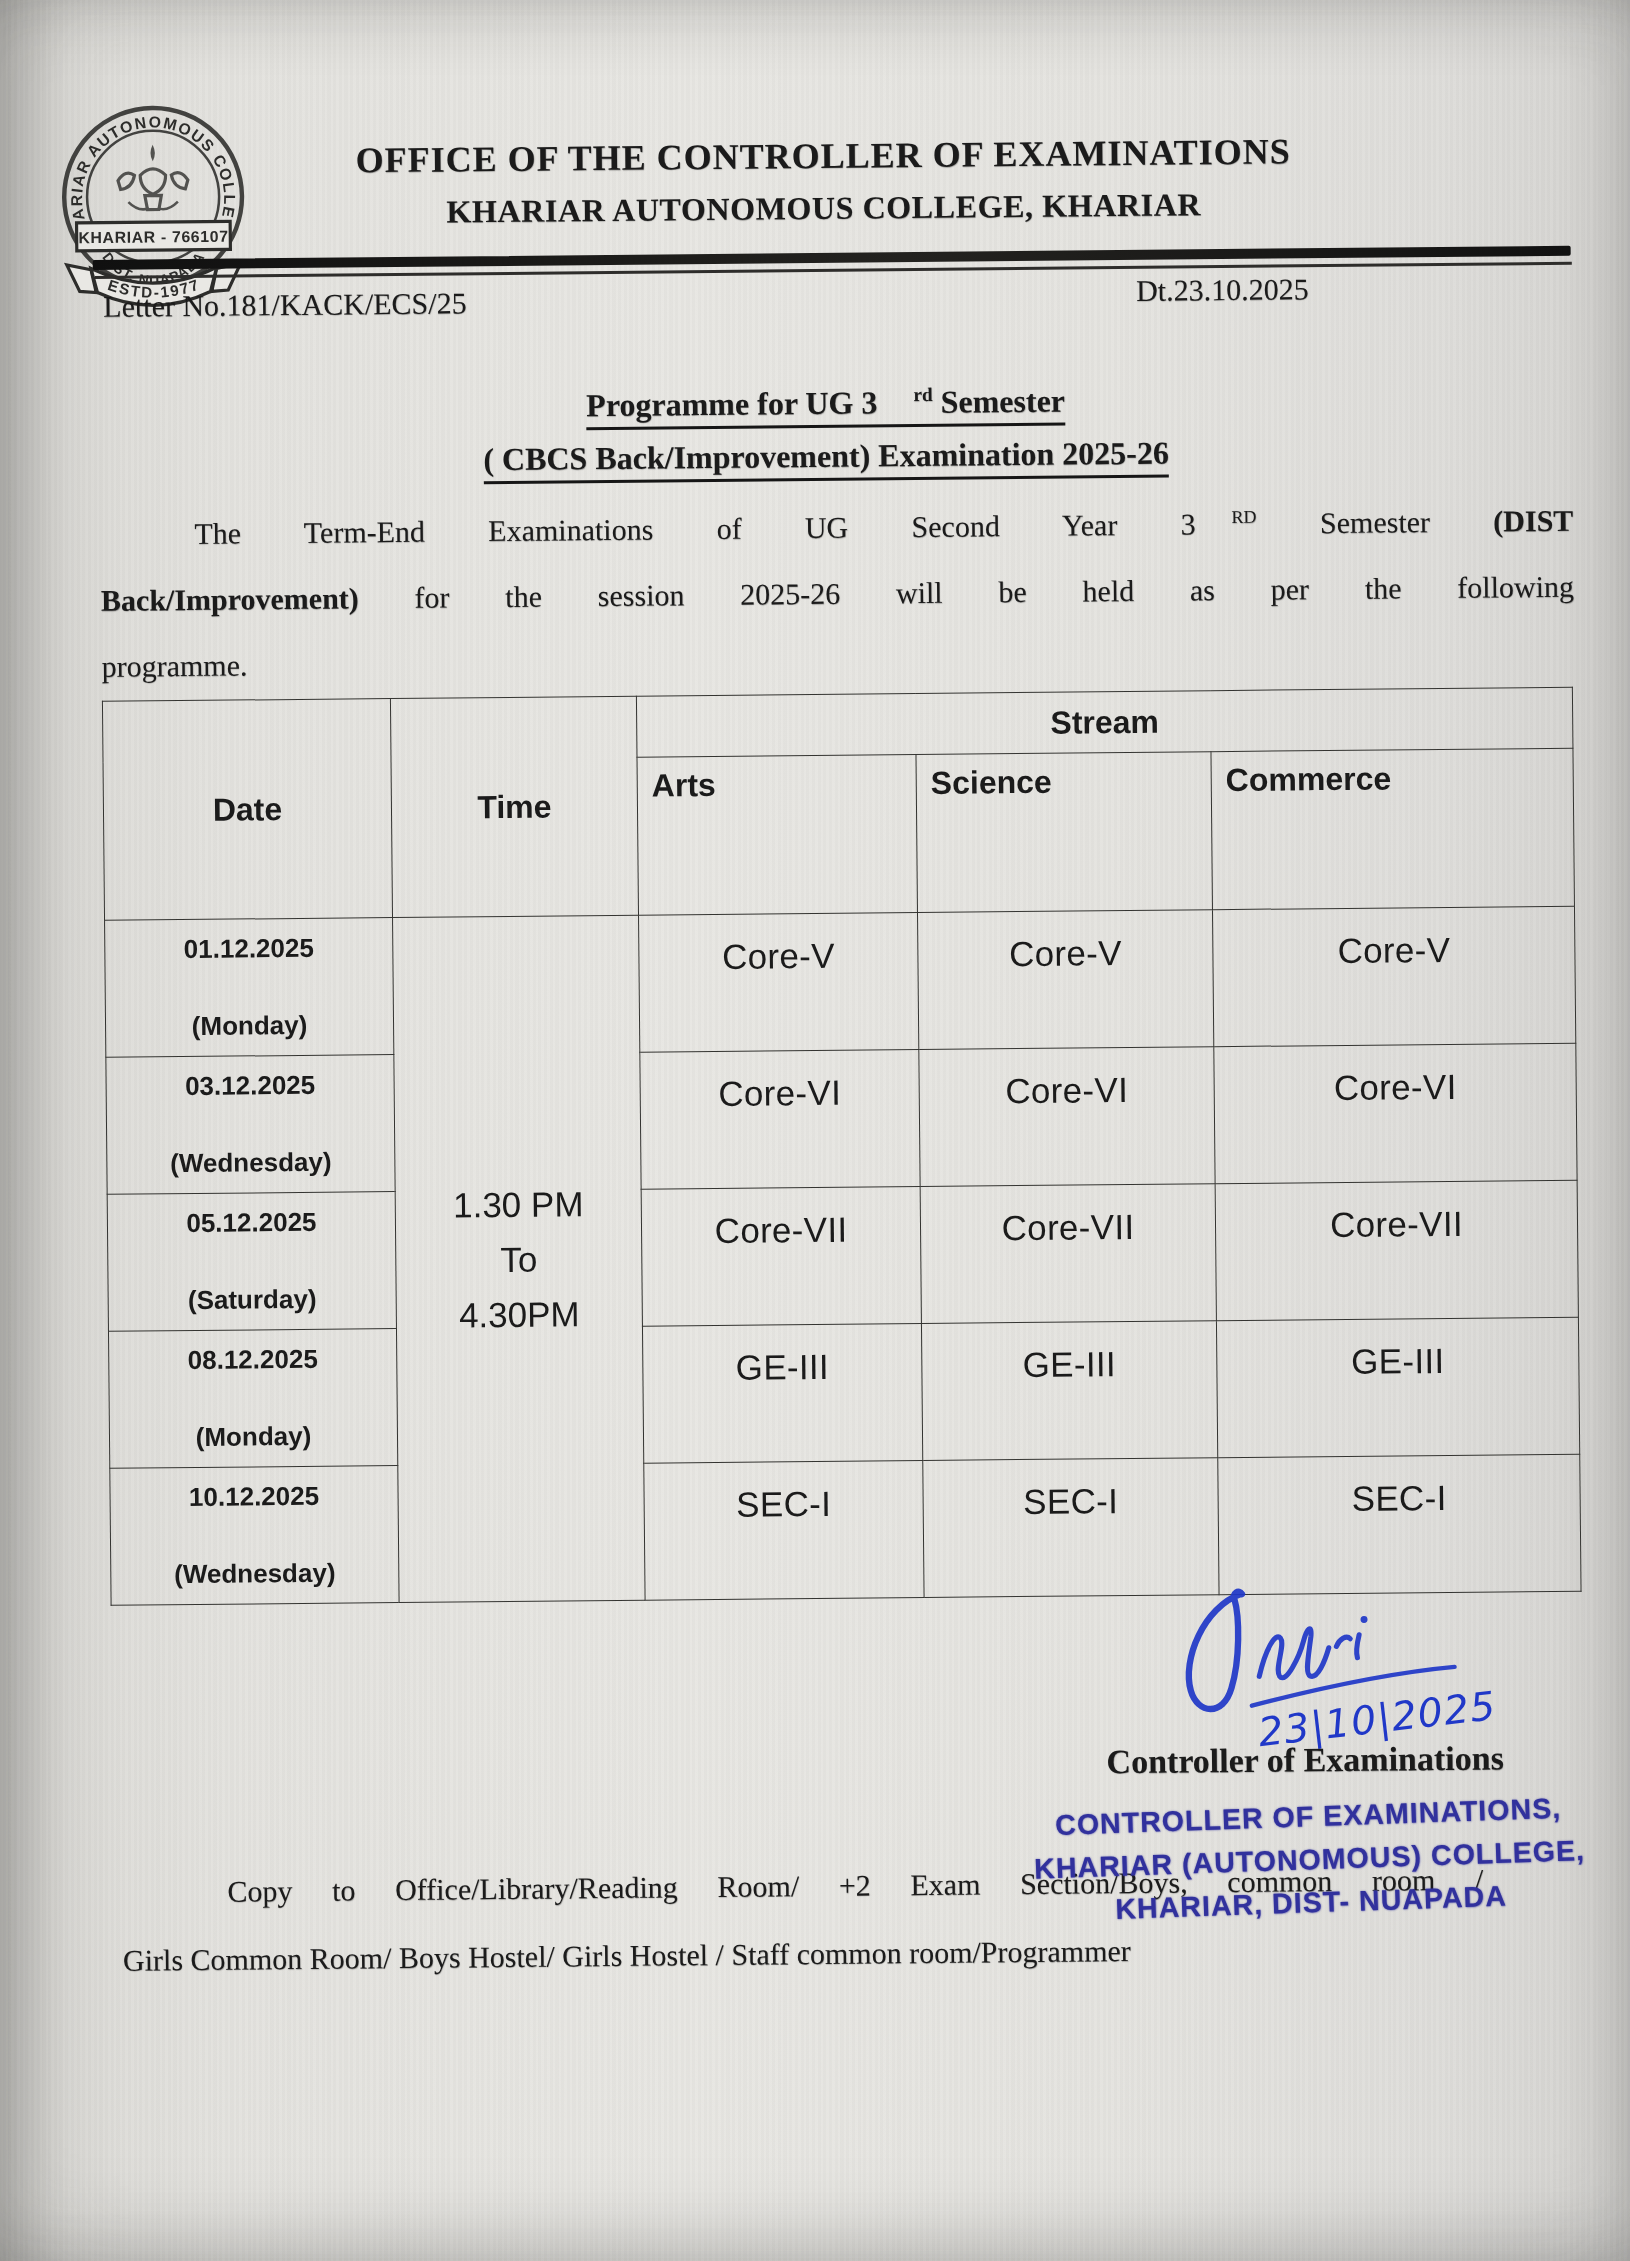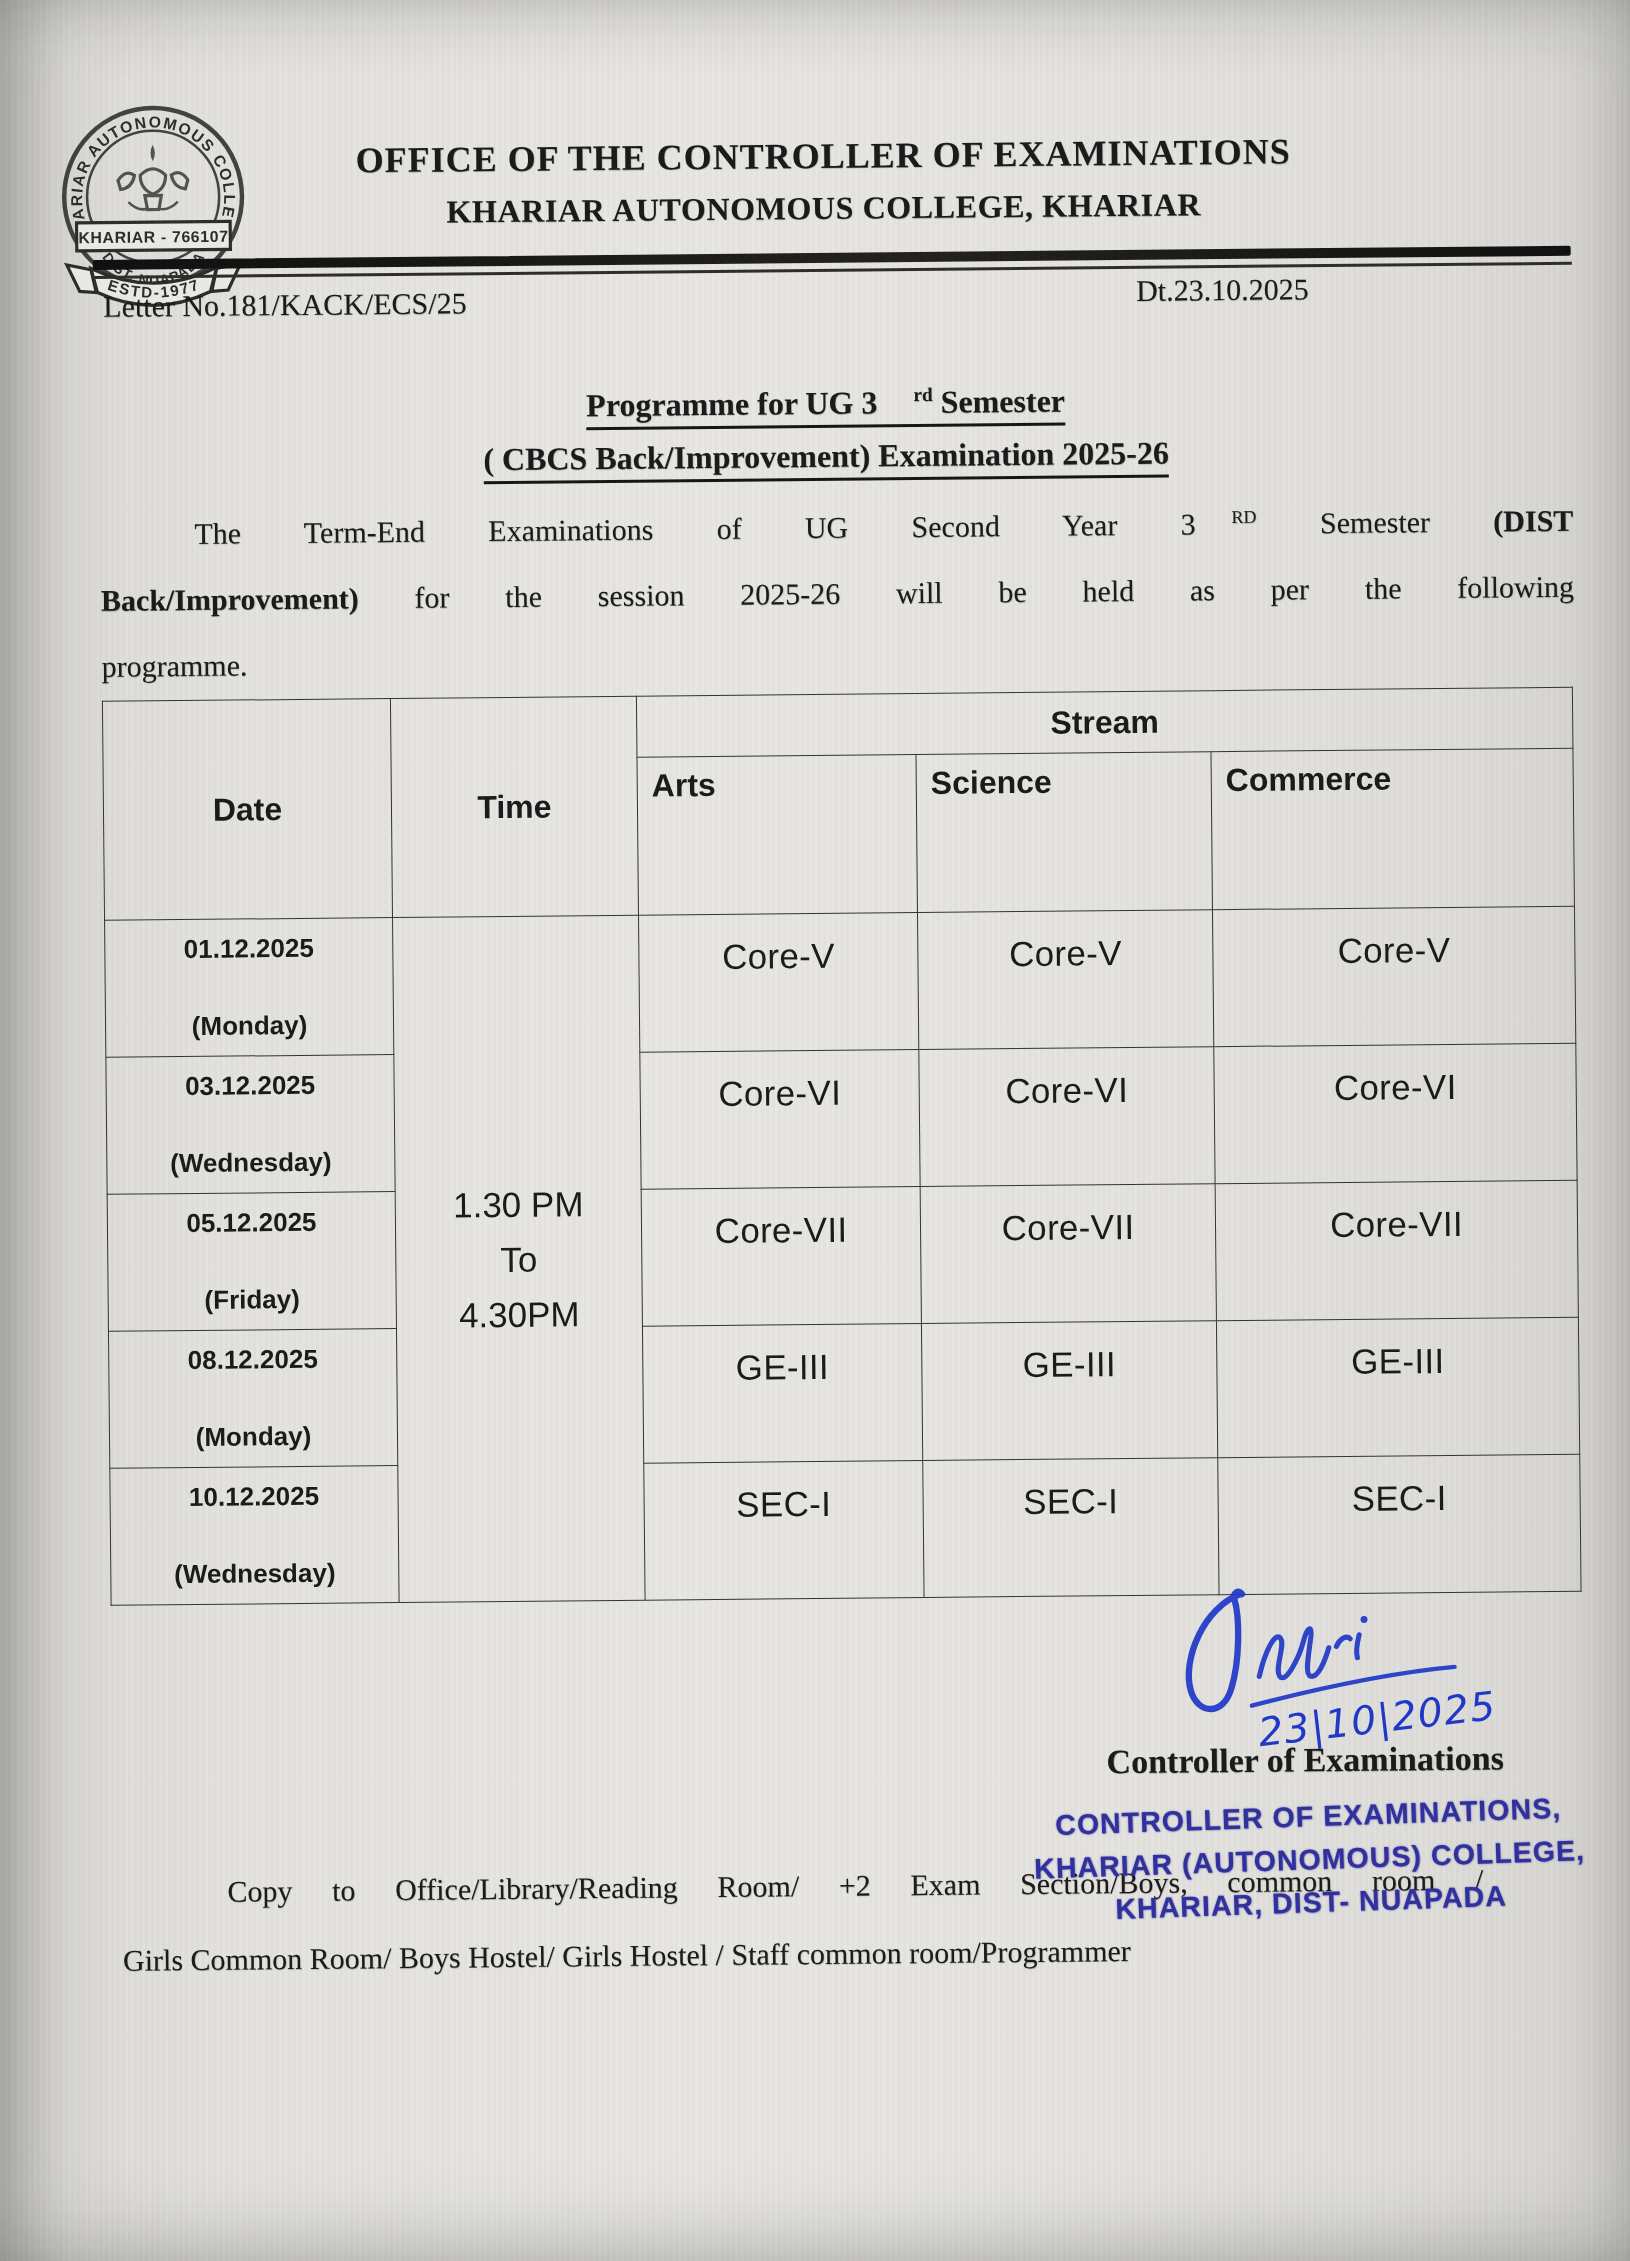--- a/index.html
+++ b/index.html
@@ -197,21 +197,21 @@
               </div>
           </td>
           <td class="subj-cell">Core-VI</td>
           <td class="subj-cell">Core-VI</td>
           <td class="subj-cell">Core-VI</td>
         </tr>
         <tr class="body-row">
           <td class="date-cell">
             <div class="wrap">
                 <span class="date-txt">05.12.2025</span>
-                <span class="day-txt">(Friday)</span>
+                <span class="day-txt">(Saturday)</span>
               </div>
           </td>
           <td class="subj-cell">Core-VII</td>
           <td class="subj-cell">Core-VII</td>
           <td class="subj-cell">Core-VII</td>
         </tr>
         <tr class="body-row">
           <td class="date-cell">
             <div class="wrap">
                 <span class="date-txt">08.12.2025</span>

